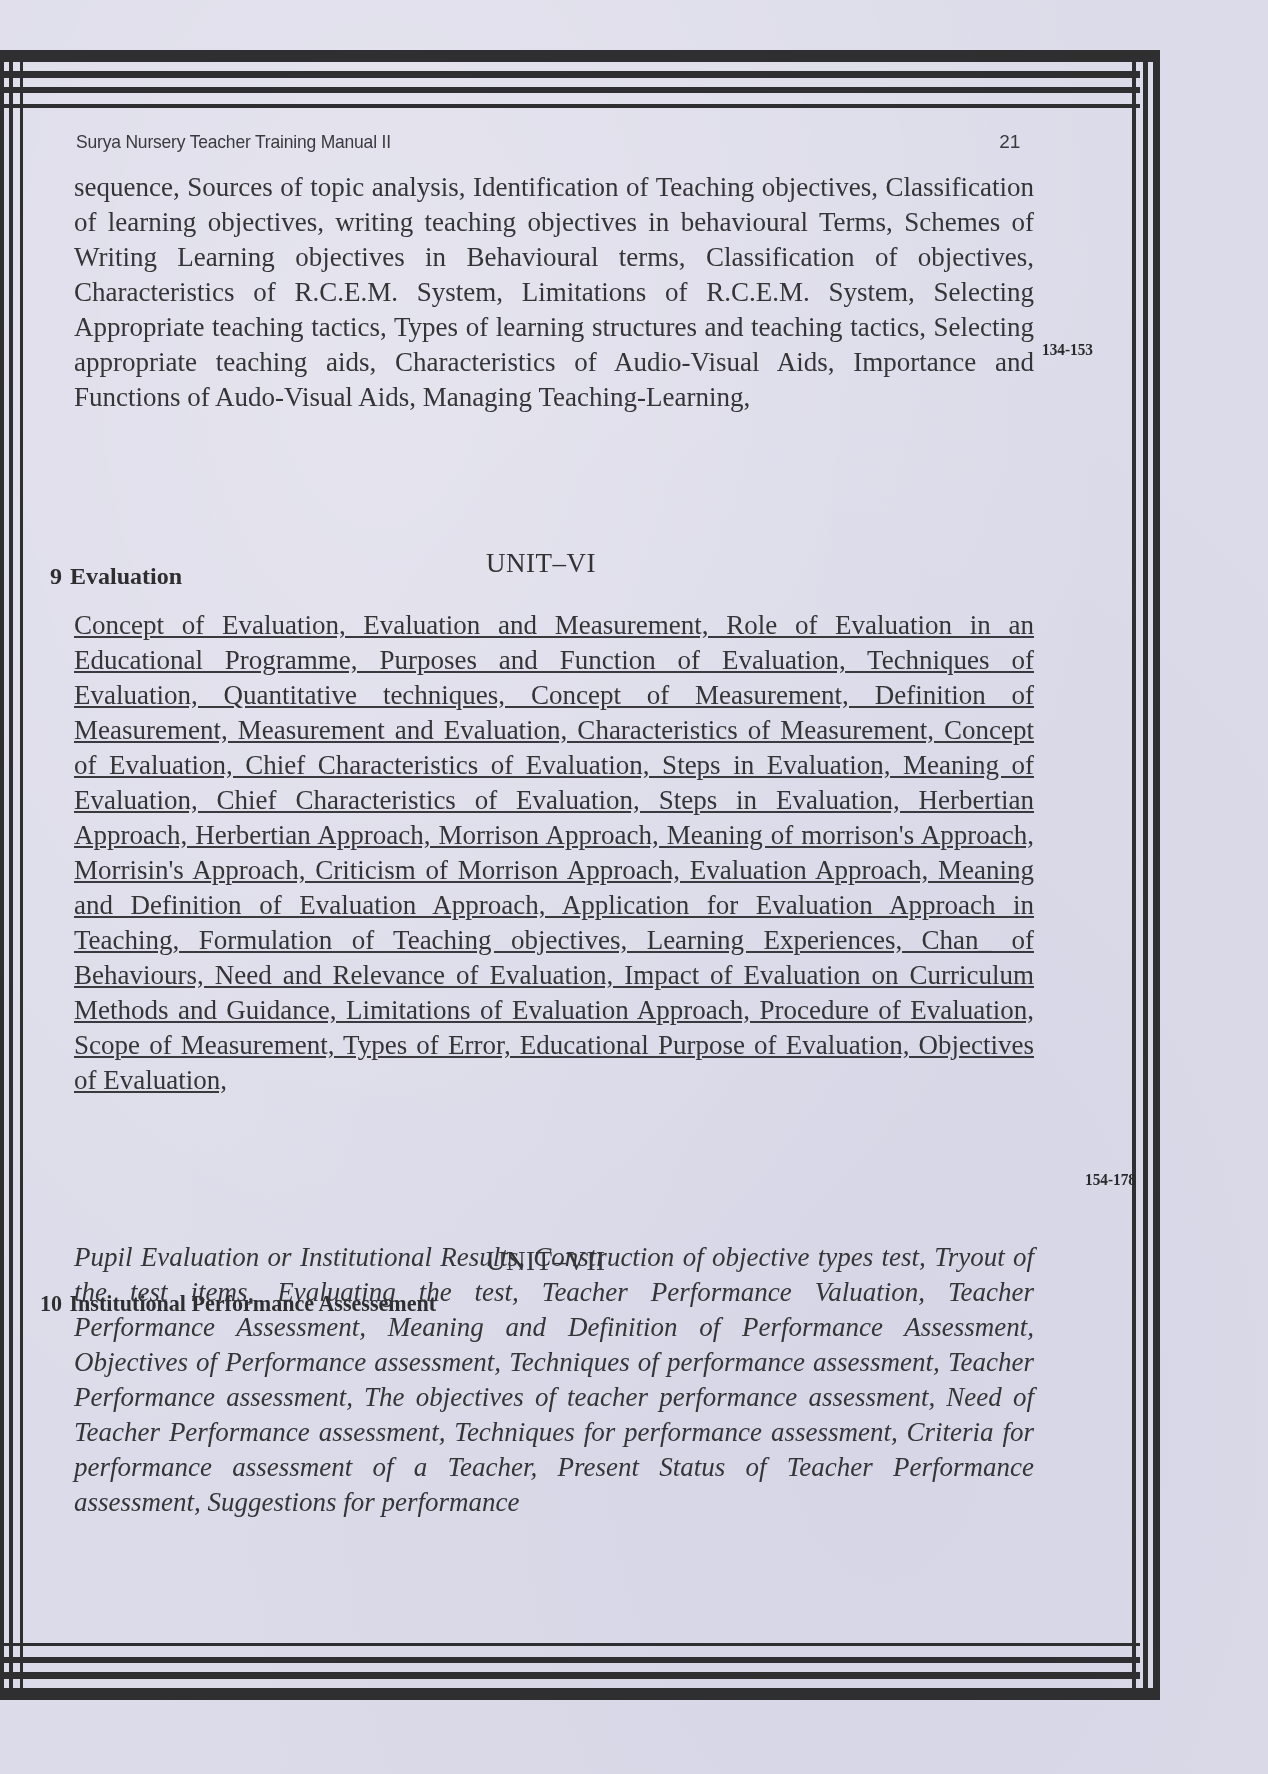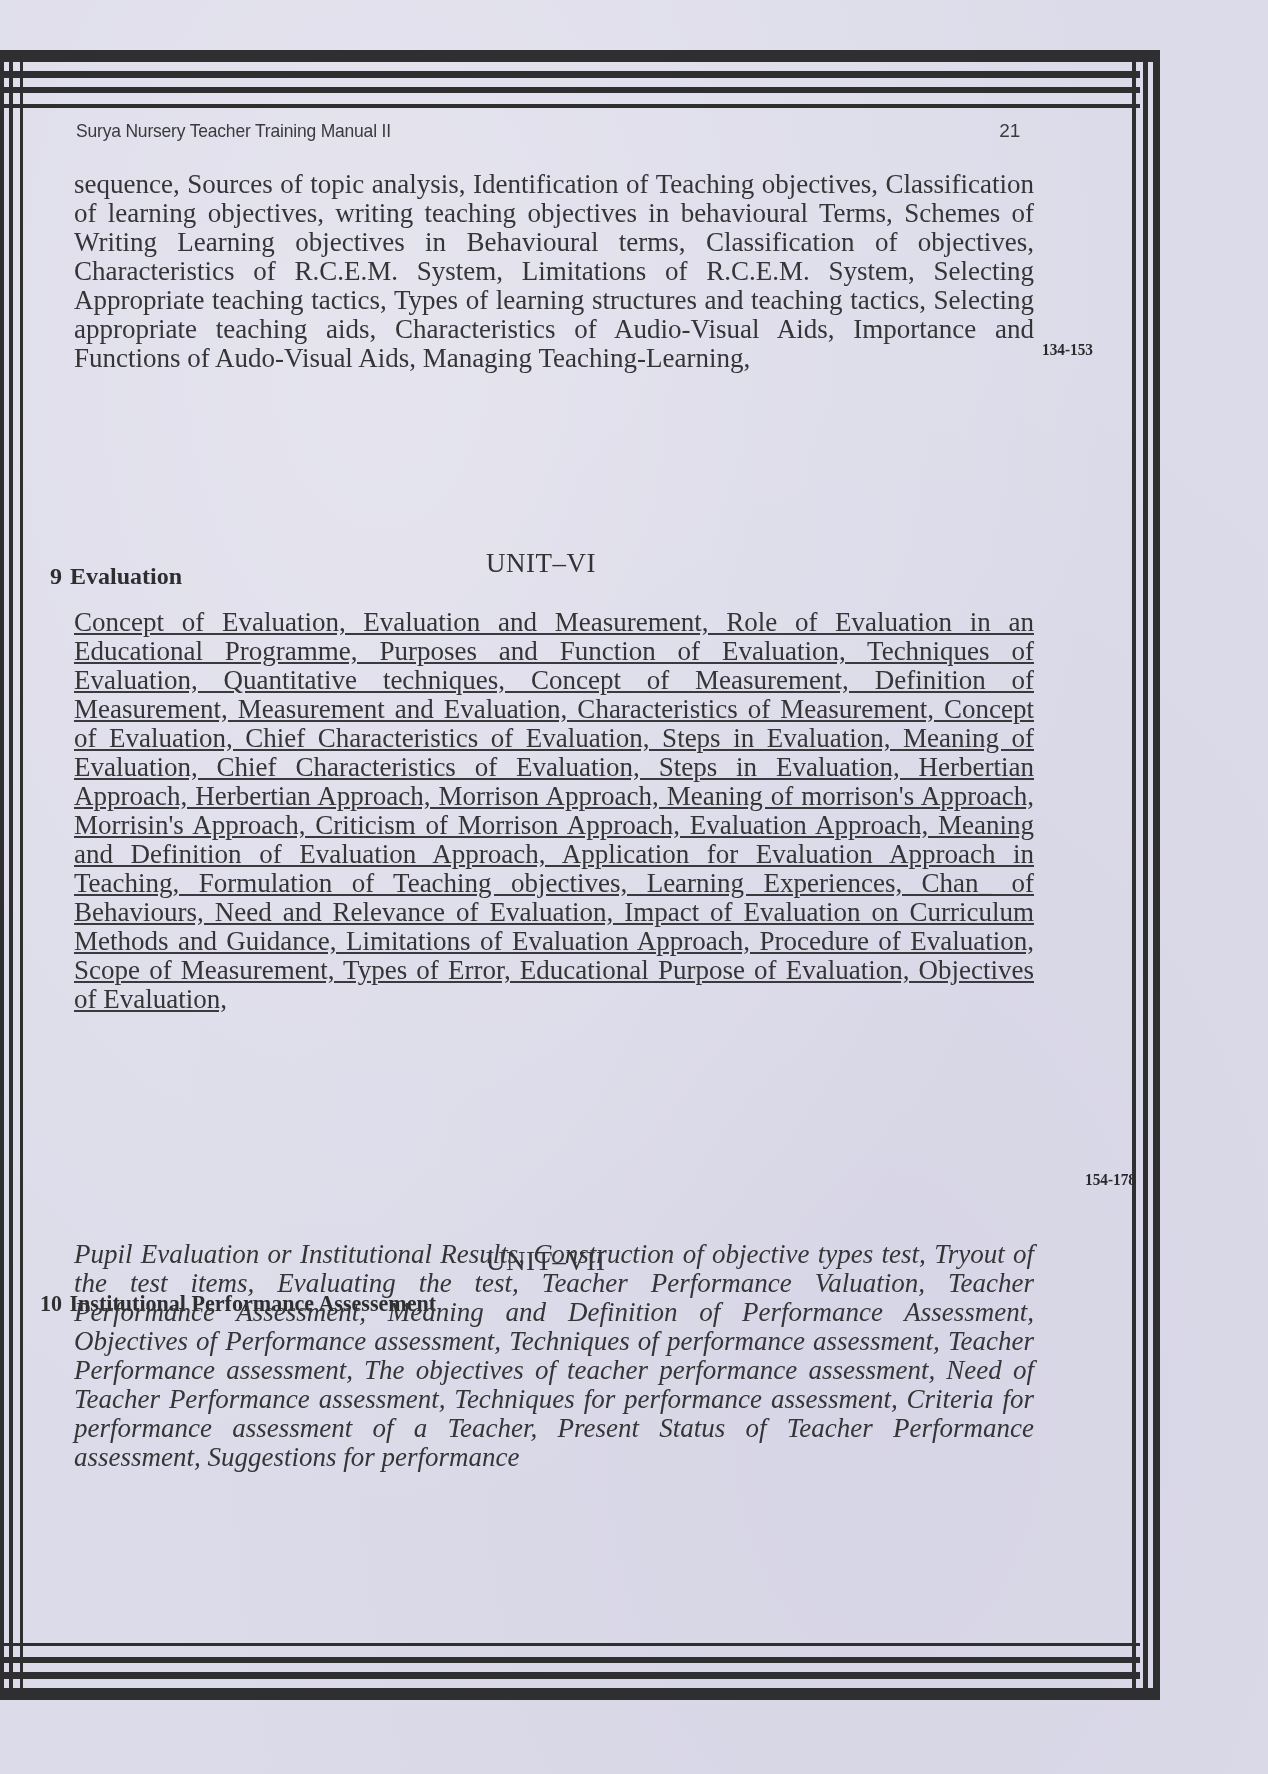--- a/index.html
+++ b/index.html
@@ -57,40 +57,40 @@
     .l1 { left: 0; width: 4px; }
     .l2 { left: 9px; width: 4px; }
     .l3 { left: 20px; width: 3px; }
     
     .r1 { right: 0; width: 7px; }
     .r2 { right: 12px; width: 5px; top: 10px; bottom: 10px; }
     .r3 { right: 24px; width: 4px; top: 10px; bottom: 10px; }
     .running-head {
       position: absolute;
       left: 76px;
-      top: 120px;
+      top: 131px;
       width: 954px;
       display: flex;
       justify-content: space-between;
       font-family: "Liberation Sans", "DejaVu Sans", sans-serif;
       font-size: 19px;
       letter-spacing: -0.2px;
       color: #3a3a3e;
     }
     .running-head .title { transform: scaleX(0.92); transform-origin: left center; display: inline-block; }
     .running-head .page-no { margin-right: 10px; margin-left: 36px; }
 
     .section {
       position: absolute;
       left: 74px;
       width: 960px;
     }
     .para {
       font-size: 27px;
-      line-height: 29px;
+      line-height: 35px;
       text-align: justify;
       text-align-last: left;
       width: 960px;
       color: #353538;
     }
     .block1 { top: 170px; }
     .block2 { top: 608px; text-decoration: underline; }
     .block3 { top: 1240px; font-style: italic; }
 
     .range-label {

